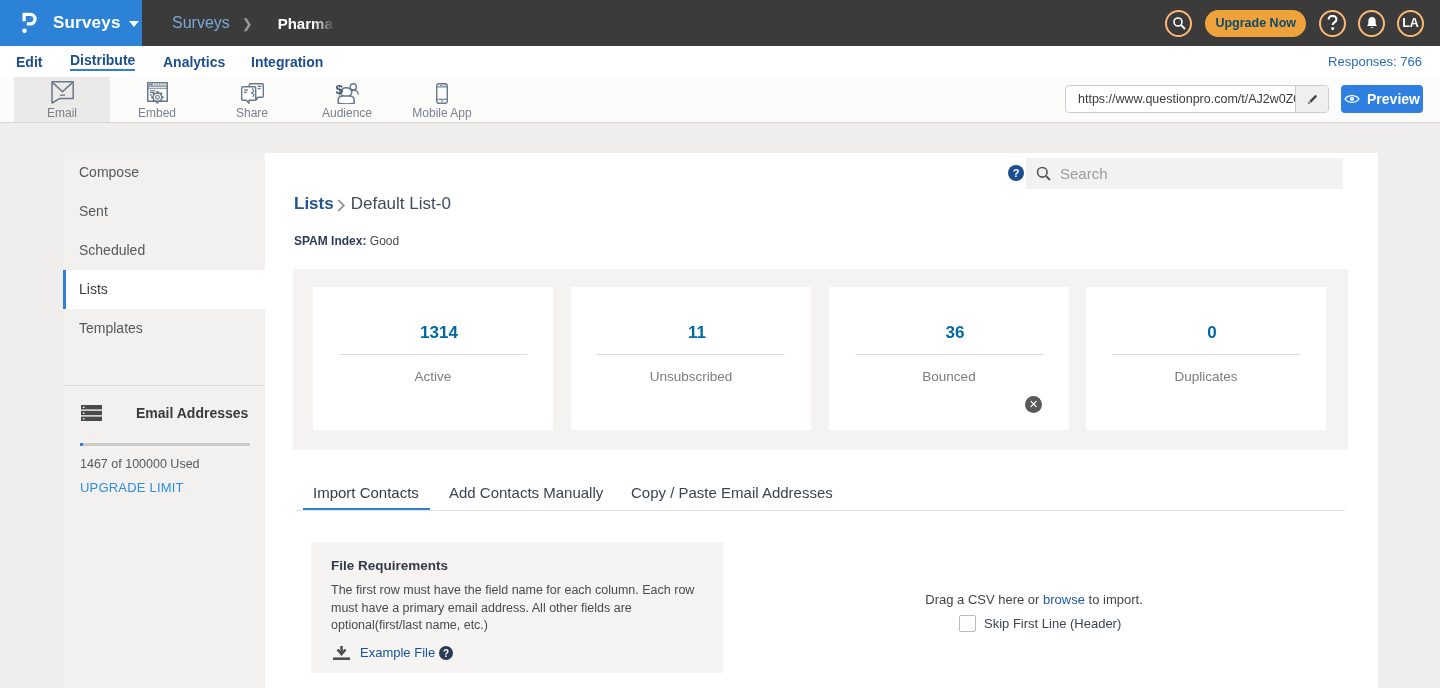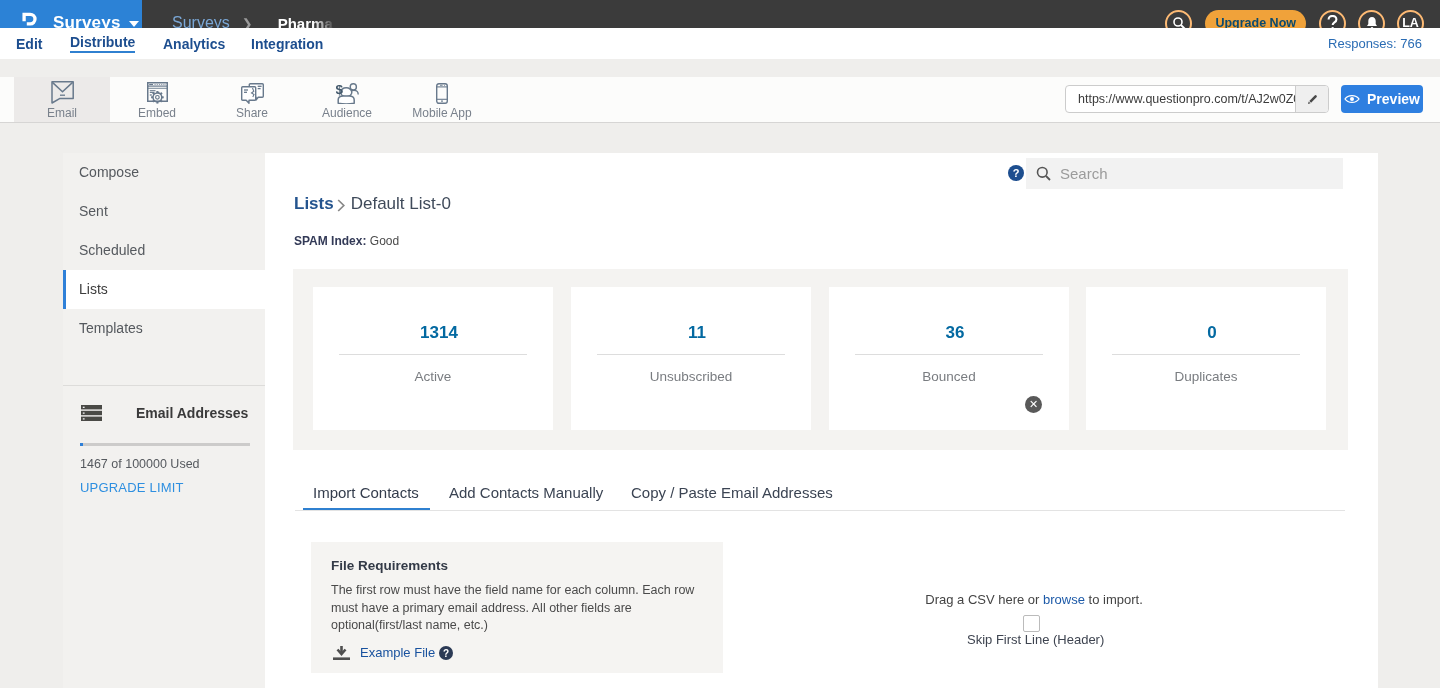--- a/index.html
+++ b/index.html
@@ -14,21 +14,21 @@
 .crumb { position:absolute; left:172px; top:0; height:46px; display:flex; align-items:center; }
 .crumb .s1 { color:#7aa7d6; font-size:16px; }
 .crumb .gt { color:#9a9a9a; font-size:13px; margin:0 25px 0 12px; }
 .crumb .s2 { color:#fff; font-size:15px; font-weight:bold; position:relative; }
 .crumb .fade { position:absolute; right:-2px; top:0; width:22px; height:100%; background:linear-gradient(to right, rgba(59,59,59,0), #3b3b3b); }
 .tb-right { position:absolute; right:0; top:0; height:46px; display:flex; align-items:center; }
 .circ { width:27px; height:27px; border-radius:50%; border:2px solid #fdba74; display:flex; align-items:center; justify-content:center; color:#fff; }
 .upgrade { height:27px; background:#f0a23a; color:#0c4a6e; font-weight:bold; font-size:12.5px; border-radius:14px; display:flex; align-items:center; padding:0 10px; margin:0 13px; }
 
 
-.tabrow { position:absolute; left:0; top:28px; width:1440px; height:31px; background:#fff; }
+.tabrow { position:absolute; left:0; top:46px; width:1440px; height:31px; background:#fff; }
 .tabrow .tab { position:absolute; top:0; height:31px; display:flex; align-items:center; color:#1d4e8f; font-weight:bold; font-size:14px; }
 .tabrow .tab.active span { border-bottom:2px solid #2f80d0; padding-bottom:1px; }
 .responses { position:absolute; right:18px; top:0; height:31px; display:flex; align-items:center; color:#2a6cb4; font-size:13px; }
 
 
 .toolbar { position:absolute; left:0; top:77px; width:1440px; height:46px; background:#fcfcfb; border-bottom:1px solid #d6d5d4; }
 .tool { position:absolute; top:0; height:45px; width:96px; text-align:center; }
 .tool.sel { background:#eceae9; }
 .tool .ticon { height:23px; margin-top:4px; display:flex; align-items:flex-end; justify-content:center; }
 .tool .tlabel { font-size:12px; color:#79818c; margin-top:2px; }
@@ -78,21 +78,21 @@
 .ctabs .base { position:absolute; left:0; top:32px; width:1050px; border-top:1px solid #e3e3e3; }
 
 .freq { position:absolute; left:46px; top:389px; width:412px; height:131px; background:#f5f4f2; padding:16px 20px; }
 .freq .h { font-size:13.5px; font-weight:bold; color:#333a47; }
 .freq .b { font-size:12.5px; color:#4a4a4a; line-height:17.5px; margin-top:9px; white-space:nowrap; }
 .freq .ex { position:absolute; left:21px; top:103px; display:flex; align-items:center; }
 .freq .ex .t { color:#18519e; font-size:13px; margin-left:9px; margin-right:4px; }
 
 .drag { position:absolute; left:559px; top:439px; width:420px; text-align:center; font-size:13px; color:#444; }
 .drag .br { color:#1d5aa8; }
-.skip { position:absolute; left:694px; top:462px; display:flex; align-items:center;flex-direction:column; }
+.skip { position:absolute; left:694px; top:462px; display:flex; align-items:center; }
 .skip .box { width:17px; height:17px; border:1px solid #bbb; border-radius:2px; background:#fff; }
 .skip .t { font-size:13px; color:#3e4450; margin-left:8px; }
 </style>
 </head>
 <body>
 
 <div class="topbar">
   <div class="logo">
     <svg width="15" height="22" viewBox="0 0 15 22">
       <path d="M2.1 9.2 V2.3 H8.2 A4.8 4.8 0 0 1 8.2 11.9 H4.8" fill="none" stroke="#fff" stroke-width="3.3"></path>

